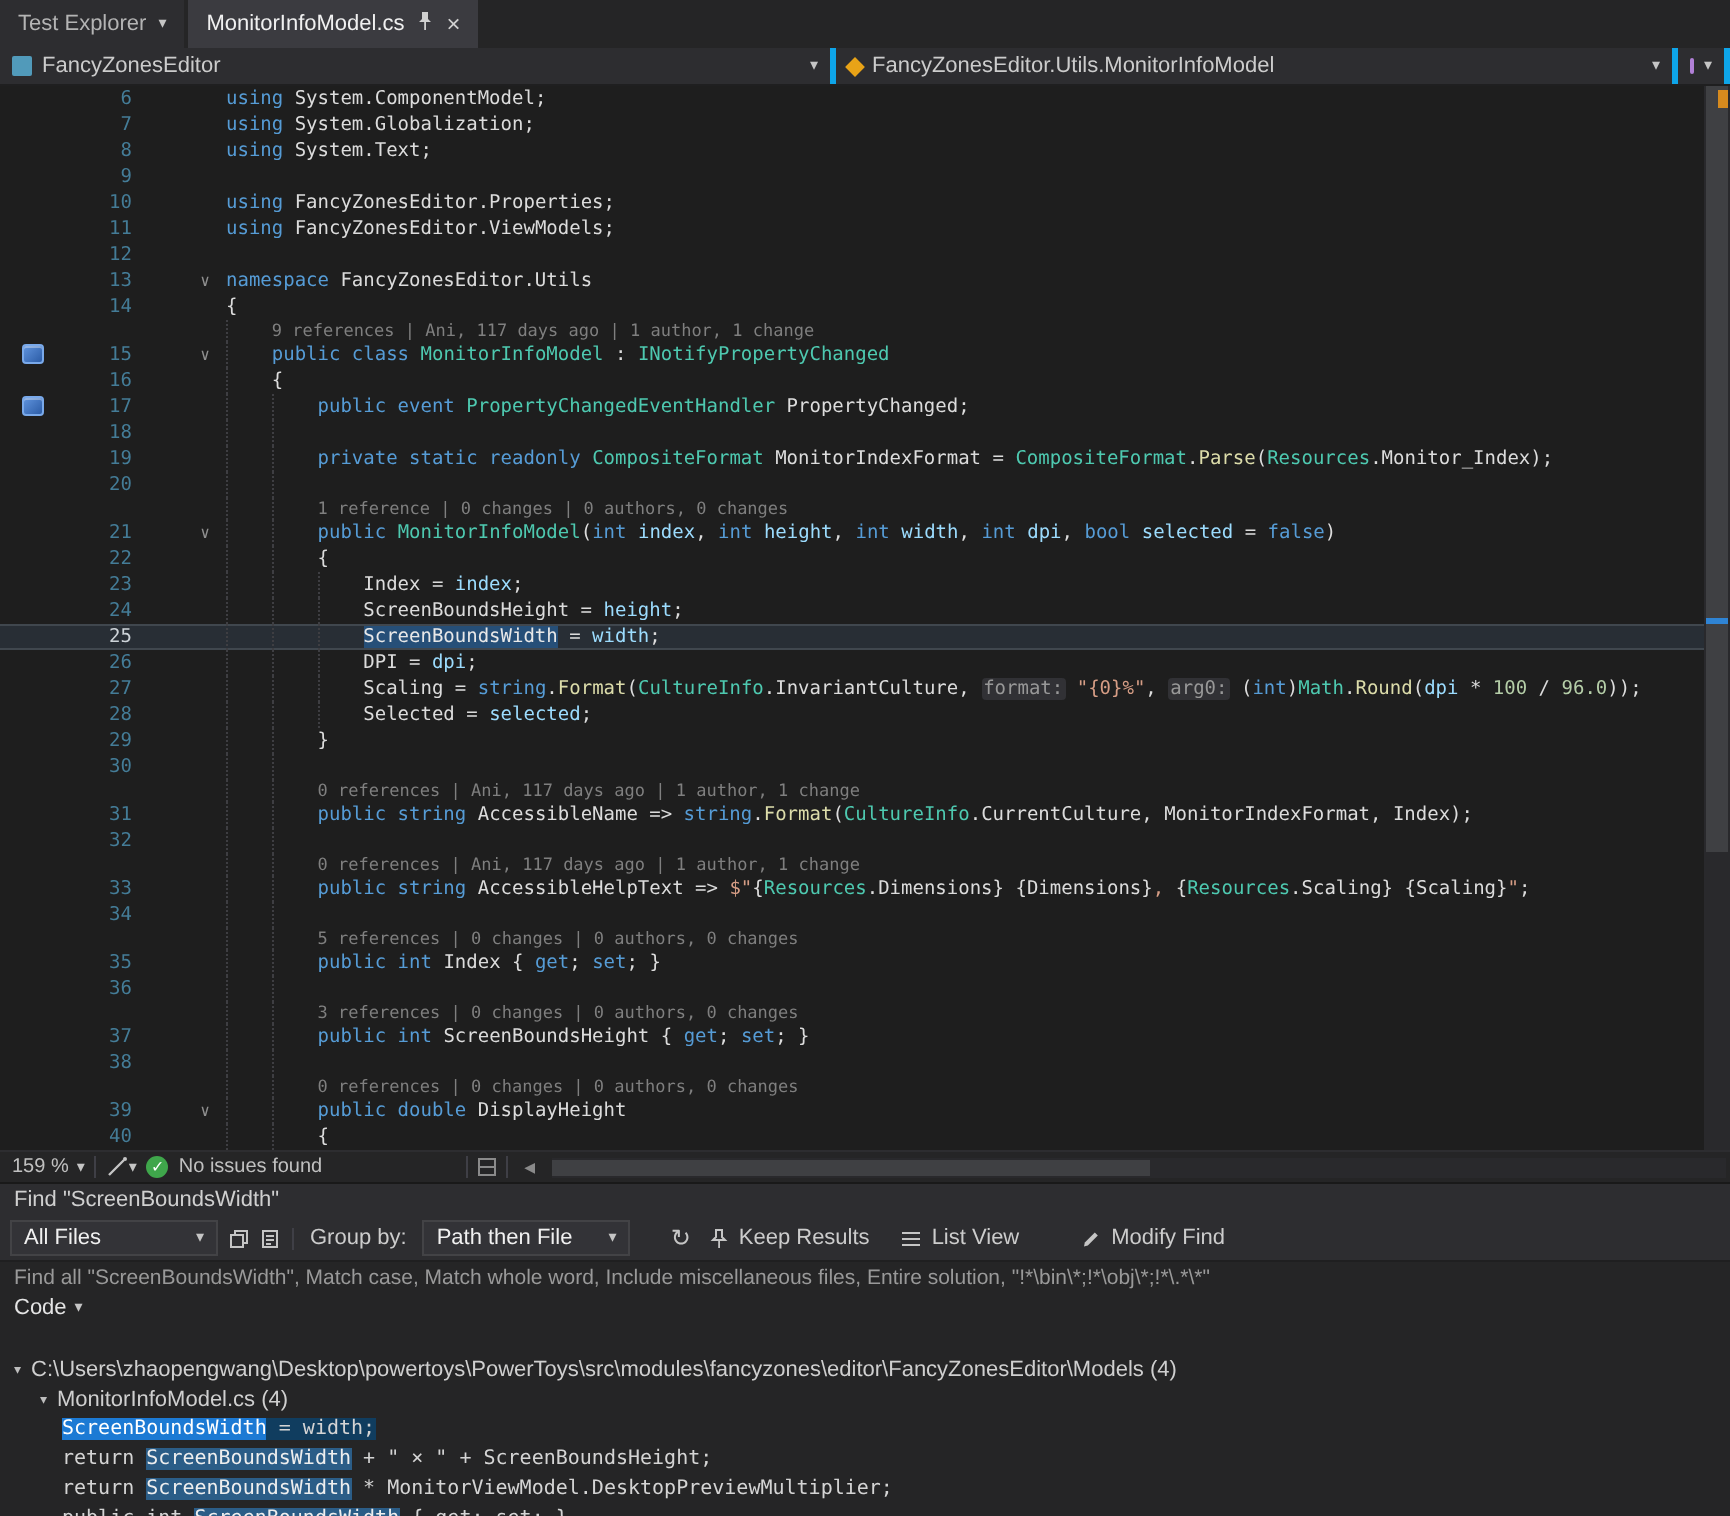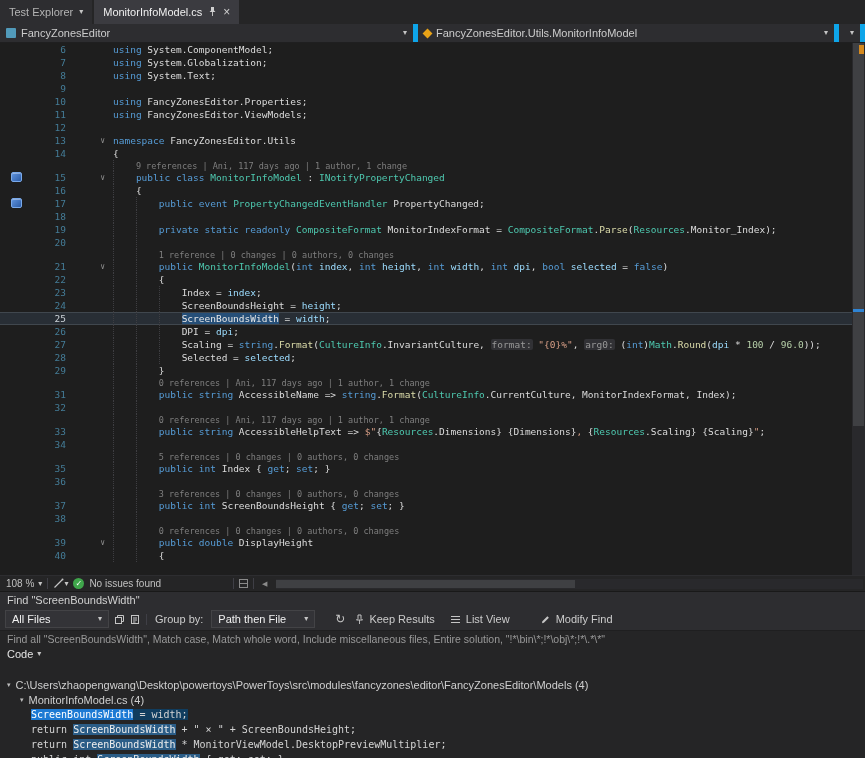--- a/index.html
+++ b/index.html
@@ -10,21 +10,21 @@
   
   .tabs-row { height:24px; background:#252526; display:flex; align-items:stretch; flex:0 0 auto; }
   .tab { display:flex; align-items:center; gap:6px; padding:0 9px; font-size:11px; color:#b4b4b4; }
   .tab.tool { background:#2d2d30; border-right:2px solid #252526; }
   .tab.doc { background:#3b3b40; color:#f0f0f0; }
   .caret { font-size:8px; color:#c5c5c5; line-height:1; }
   .tab .close { color:#d0d0d0; font-size:12px; line-height:1; }
 
   
   .navbar { height:19px; background:#2d2d30; display:flex; align-items:stretch; flex:0 0 auto; border-bottom:1px solid #1f1f20; }
-  .combo { display:flex; align-items:center; gap:5px; padding:0 6px; font-size:11px; color:#cccccc; border-right:5px solid #0ea5e9; }
+  .combo { display:flex; align-items:center; gap:5px; padding:0 6px; font-size:11px; color:#cccccc; border-right:3px solid #0ea5e9; }
   .combo .auto { margin-left:auto; }
   .combo.project { width:418px; }
   .combo.type { flex:1; }
   .combo.member { width:26px; justify-content:flex-end; overflow:hidden; }
   .proj-icon { width:10px; height:10px; background:#519aba; border-radius:1px; display:inline-block; }
   .class-icon { width:7px; height:7px; background:#e8a317; transform:rotate(45deg); display:inline-block; }
   .method-icon { width:8px; height:8px; background:#b180d7; border-radius:1px; display:inline-block; }
 
   
   .editor { position:relative; height:532px; background:#1e1e1e; overflow:hidden; flex:0 0 auto; }
@@ -279,20 +279,26 @@
           <div class="cell-num">28</div>
           <div class="cell-fold"></div>
           <div class="cell-code"><div class="guide" style="left: 3px;"></div><div class="guide" style="left: 25.88px;"></div><div class="guide" style="left: 48.76px;"></div><span><span class="tk-p">            Selected = </span><span class="tk-v">selected</span><span class="tk-p">;</span></span></div>
         </div>
         <div class="ed-row">
           <div class="cell-marker"></div>
           <div class="cell-num">29</div>
           <div class="cell-fold"></div>
           <div class="cell-code"><div class="guide" style="left: 3px;"></div><div class="guide" style="left: 25.88px;"></div><span><span class="tk-p">        }</span></span></div>
         </div>
+        <div class="ed-row">
+          <div class="cell-marker"></div>
+          <div class="cell-num">30</div>
+          <div class="cell-fold"></div>
+          <div class="cell-code"><div class="guide" style="left: 3px;"></div><div class="guide" style="left: 25.88px;"></div><span></span></div>
+        </div>
         <div class="ed-row lens">
           <div class="cell-marker"></div>
           <div class="cell-num"></div>
           <div class="cell-fold"></div>
           <div class="cell-code"><div class="guide" style="left: 3px;"></div><div class="guide" style="left: 25.88px;"></div><span class="lens-text" style="padding-left: 45.76px;">0 references | Ani, 117 days ago | 1 author, 1 change</span></div>
         </div>
         <div class="ed-row">
           <div class="cell-marker"></div>
           <div class="cell-num">31</div>
           <div class="cell-fold"></div>
@@ -379,21 +385,21 @@
       </div>
     <div class="vscroll">
       <div class="vthumb"></div>
       <div class="mark orange"></div>
       <div class="mark caretmark"></div>
     </div>
   </div>
 
   <div class="status">
     <div class="zoom">
-      <span>108 %</span>
+      <span>159 %</span>
       <span class="caret">▾</span>
     </div>
     <div class="vsep"></div>
     <div class="iconb">
       <svg width="11" height="11" viewBox="0 0 11 11">
           <path d="M1.5 9.5 L6 5 M6 5 l3-3" stroke="#c5c5c5" stroke-width="1.2" fill="none"></path>
           <circle cx="9.5" cy="1.5" r="1" fill="#c5c5c5"></circle>
         </svg>
       <span class="caret">▾</span>
     </div>

